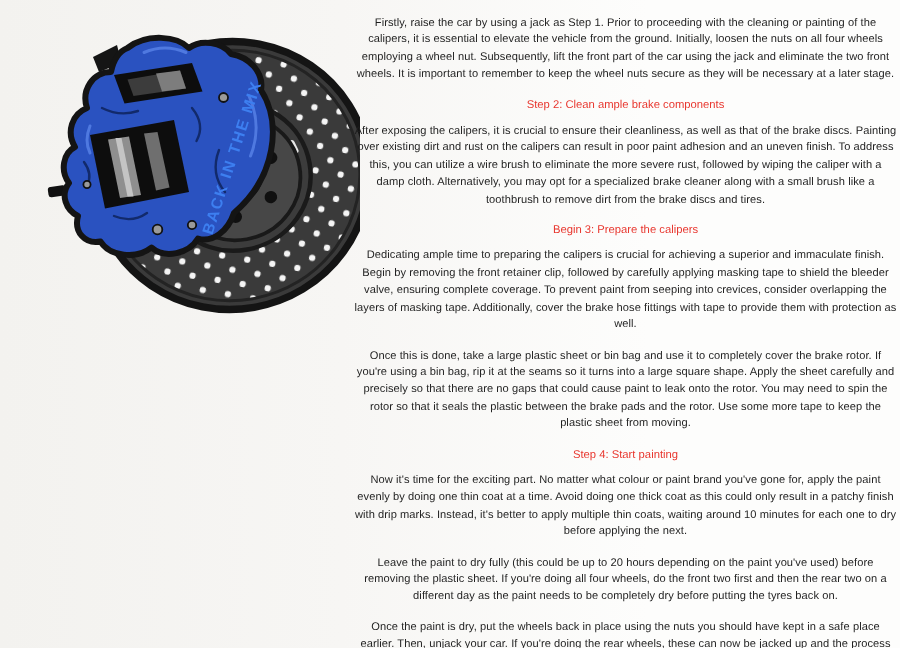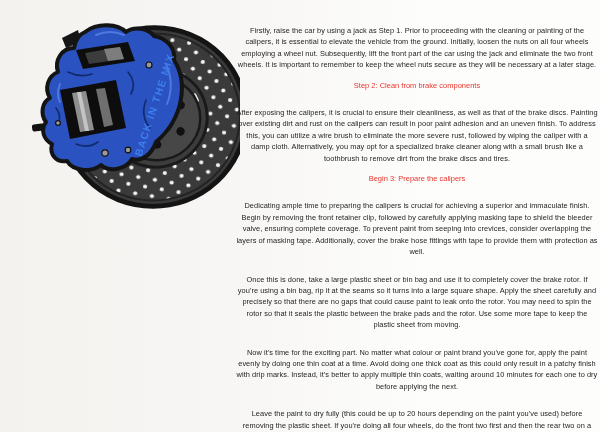--- a/index.html
+++ b/index.html
@@ -10,21 +10,21 @@
     position:relative;
   }
   .figure-wrap{
     position:absolute;left:8px;top:2px;width:232px;height:238px;
   }
   .article{
     position:absolute;left:236px;top:9px;width:362px;
     color:#1e1e1e;text-align:center;
   }
   .article p{
-    margin:16px 0 9px;font-size:7.4px;line-height:11.4px;letter-spacing:.05px;
+    margin:0 0 9px;font-size:7.4px;line-height:11.4px;letter-spacing:.05px;
   }
   .article h2{
     margin:3px 0 6px;font-size:7.5px;line-height:11.4px;font-weight:normal;
     color:#e8362e;
   }
 </style>
 </head>
 <body>
 
 <div class="figure-wrap">
@@ -125,31 +125,32 @@
     </g>
   </svg>
 </div>
 
 <div class="article">
   <section>
     <p>Firstly, raise the car by using a jack as Step 1. Prior to proceeding with the cleaning or painting of the calipers, it is essential to elevate the vehicle from the ground. Initially, loosen the nuts on all four wheels employing a wheel nut. Subsequently, lift the front part of the car using the jack and eliminate the two front wheels. It is important to remember to keep the wheel nuts secure as they will be necessary at a later stage.</p>
   </section>
 
   <section>
-    <h2>Step 2: Clean from brake components</h2>
+    <h2>Step 2: Clean ample brake components</h2>
     <p>After exposing the calipers, it is crucial to ensure their cleanliness, as well as that of the brake discs. Painting over existing dirt and rust on the calipers can result in poor paint adhesion and an uneven finish. To address this, you can utilize a wire brush to eliminate the more severe rust, followed by wiping the caliper with a damp cloth. Alternatively, you may opt for a specialized brake cleaner along with a small brush like a toothbrush to remove dirt from the brake discs and tires.</p>
   </section>
 
   <section>
     <h2>Begin 3: Prepare the calipers</h2>
     <p>Dedicating ample time to preparing the calipers is crucial for achieving a superior and immaculate finish. Begin by removing the front retainer clip, followed by carefully applying masking tape to shield the bleeder valve, ensuring complete coverage. To prevent paint from seeping into crevices, consider overlapping the layers of masking tape. Additionally, cover the brake hose fittings with tape to provide them with protection as well.</p>
     <p>Once this is done, take a large plastic sheet or bin bag and use it to completely cover the brake rotor. If you're using a bin bag, rip it at the seams so it turns into a large square shape. Apply the sheet carefully and precisely so that there are no gaps that could cause paint to leak onto the rotor. You may need to spin the rotor so that it seals the plastic between the brake pads and the rotor. Use some more tape to keep the plastic sheet from moving.</p>
   </section>
 
   <section>
+    <h2>Step 4: Start painting</h2>
     <p>Now it's time for the exciting part. No matter what colour or paint brand you've gone for, apply the paint evenly by doing one thin coat at a time. Avoid doing one thick coat as this could only result in a patchy finish with drip marks. Instead, it's better to apply multiple thin coats, waiting around 10 minutes for each one to dry before applying the next.</p>
     <p>Leave the paint to dry fully (this could be up to 20 hours depending on the paint you've used) before removing the plastic sheet. If you're doing all four wheels, do the front two first and then the rear two on a different day as the paint needs to be completely dry before putting the tyres back on.</p>
   </section>
 
   <section>
     <p>Once the paint is dry, put the wheels back in place using the nuts you should have kept in a safe place earlier. Then, unjack your car. If you're doing the rear wheels, these can now be jacked up and the process repeated.</p>
   </section>
 
 </div>
 

